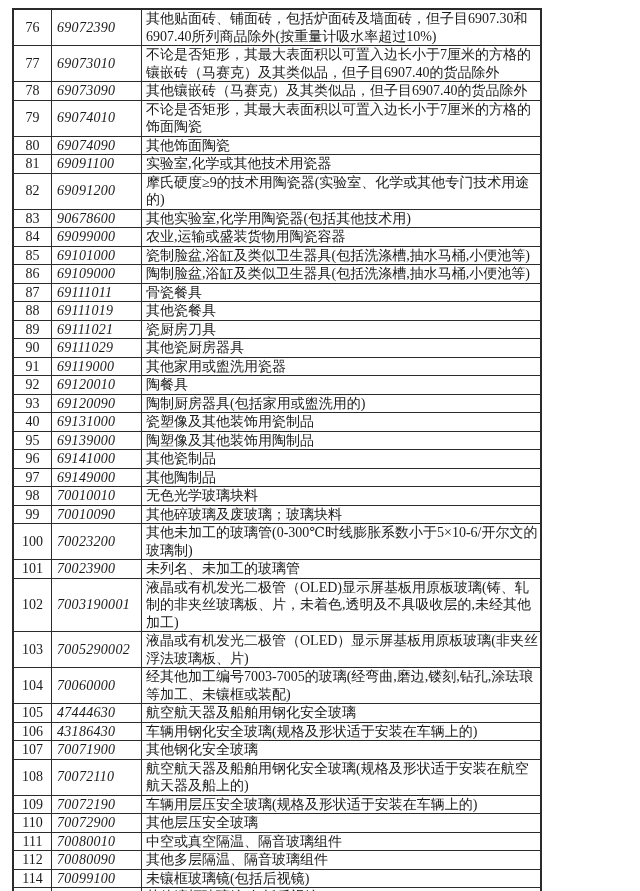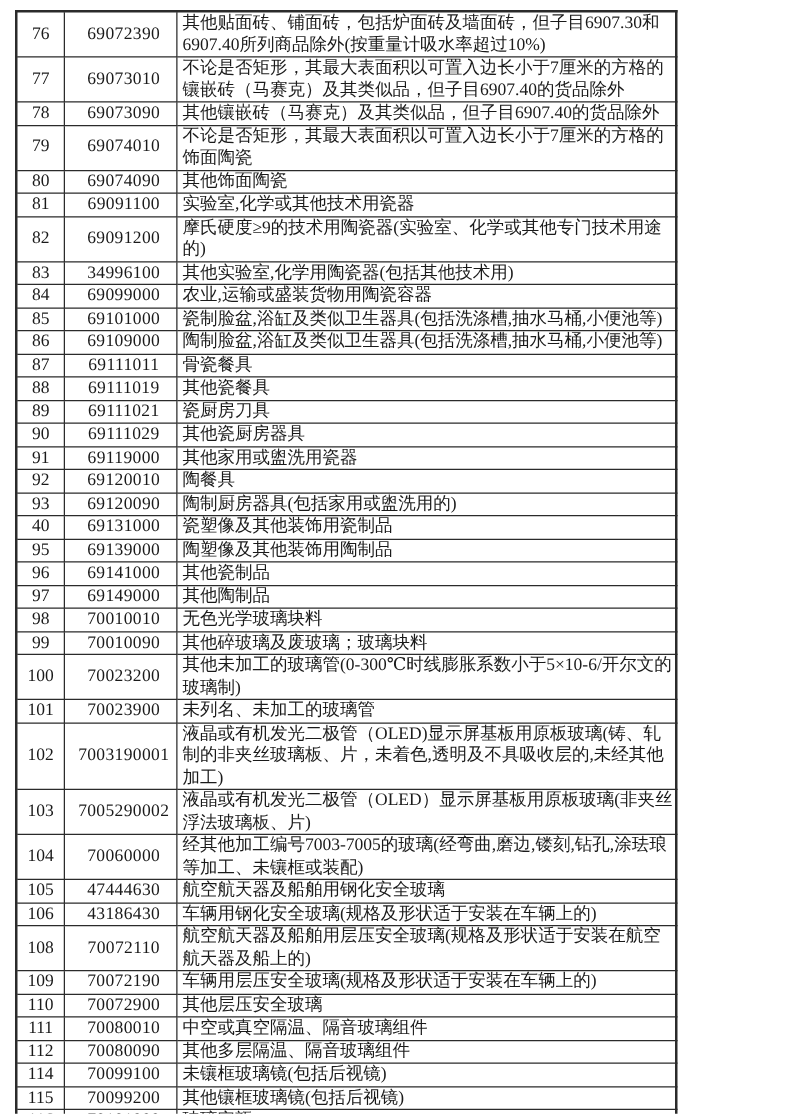--- a/index.html
+++ b/index.html
@@ -30,23 +30,24 @@
     vertical-align: middle;
     padding: 0;
     overflow: hidden;
   }
   .doc-table td.col-num {
     width: 37px;
     text-align: center;
   }
   .doc-table td.col-code {
     width: 84px;
-    text-align: center;
+    text-align: left;
     padding-left: 5px;
     letter-spacing: 0.3px;
+    font-style: italic;
   }
   .doc-table td.col-desc {
     text-align: left;
     padding-left: 4px;
     padding-right: 2px;
     margin-left: 12px;
   }
 </style>
 </head>
 <body>
@@ -83,21 +84,21 @@
         <td class="col-code">69091100</td>
         <td class="col-desc">实验室,化学或其他技术用瓷器</td>
       </tr>
       <tr>
         <td class="col-num">82</td>
         <td class="col-code">69091200</td>
         <td class="col-desc">摩氏硬度≥9的技术用陶瓷器(实验室、化学或其他专门技术用途的)</td>
       </tr>
       <tr>
         <td class="col-num">83</td>
-        <td class="col-code">34996100</td>
+        <td class="col-code">90678600</td>
         <td class="col-desc">其他实验室,化学用陶瓷器(包括其他技术用)</td>
       </tr>
       <tr>
         <td class="col-num">84</td>
         <td class="col-code">69099000</td>
         <td class="col-desc">农业,运输或盛装货物用陶瓷容器</td>
       </tr>
       <tr>
         <td class="col-num">85</td>
         <td class="col-code">69101000</td>
@@ -202,23 +203,28 @@
         <td class="col-num">105</td>
         <td class="col-code">47444630</td>
         <td class="col-desc">航空航天器及船舶用钢化安全玻璃</td>
       </tr>
       <tr>
         <td class="col-num">106</td>
         <td class="col-code">43186430</td>
         <td class="col-desc">车辆用钢化安全玻璃(规格及形状适于安装在车辆上的)</td>
       </tr>
       <tr>
+        <td class="col-num">107</td>
+        <td class="col-code">70071900</td>
+        <td class="col-desc">其他钢化安全玻璃</td>
+      </tr>
+      <tr>
         <td class="col-num">108</td>
         <td class="col-code">70072110</td>
-        <td class="col-desc">航空航天器及船舶用层压安全玻璃(规格及形状适于安装在航空航天器及船上的)</td>
+        <td class="col-desc">航空航天器及船舶用钢化安全玻璃(规格及形状适于安装在航空航天器及船上的)</td>
       </tr>
       <tr>
         <td class="col-num">109</td>
         <td class="col-code">70072190</td>
         <td class="col-desc">车辆用层压安全玻璃(规格及形状适于安装在车辆上的)</td>
       </tr>
       <tr>
         <td class="col-num">110</td>
         <td class="col-code">70072900</td>
         <td class="col-desc">其他层压安全玻璃</td>

